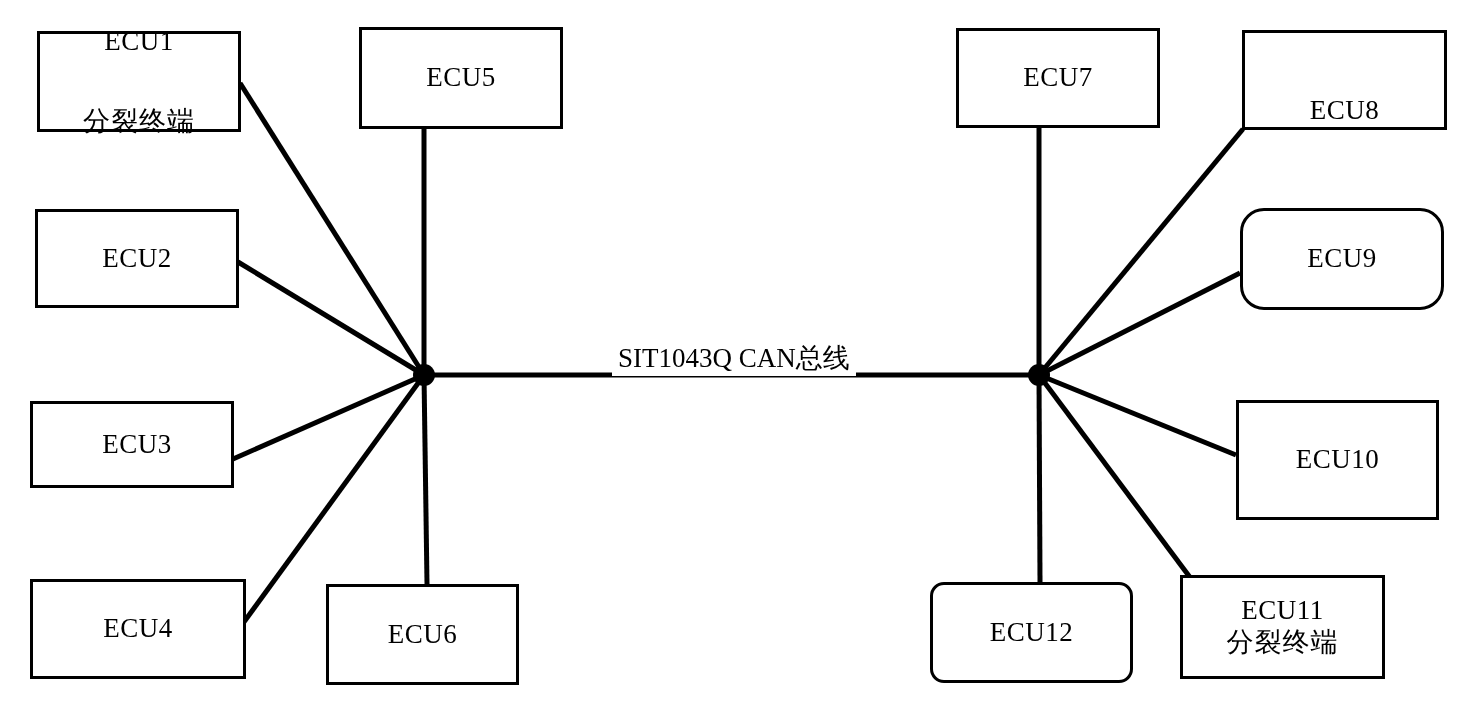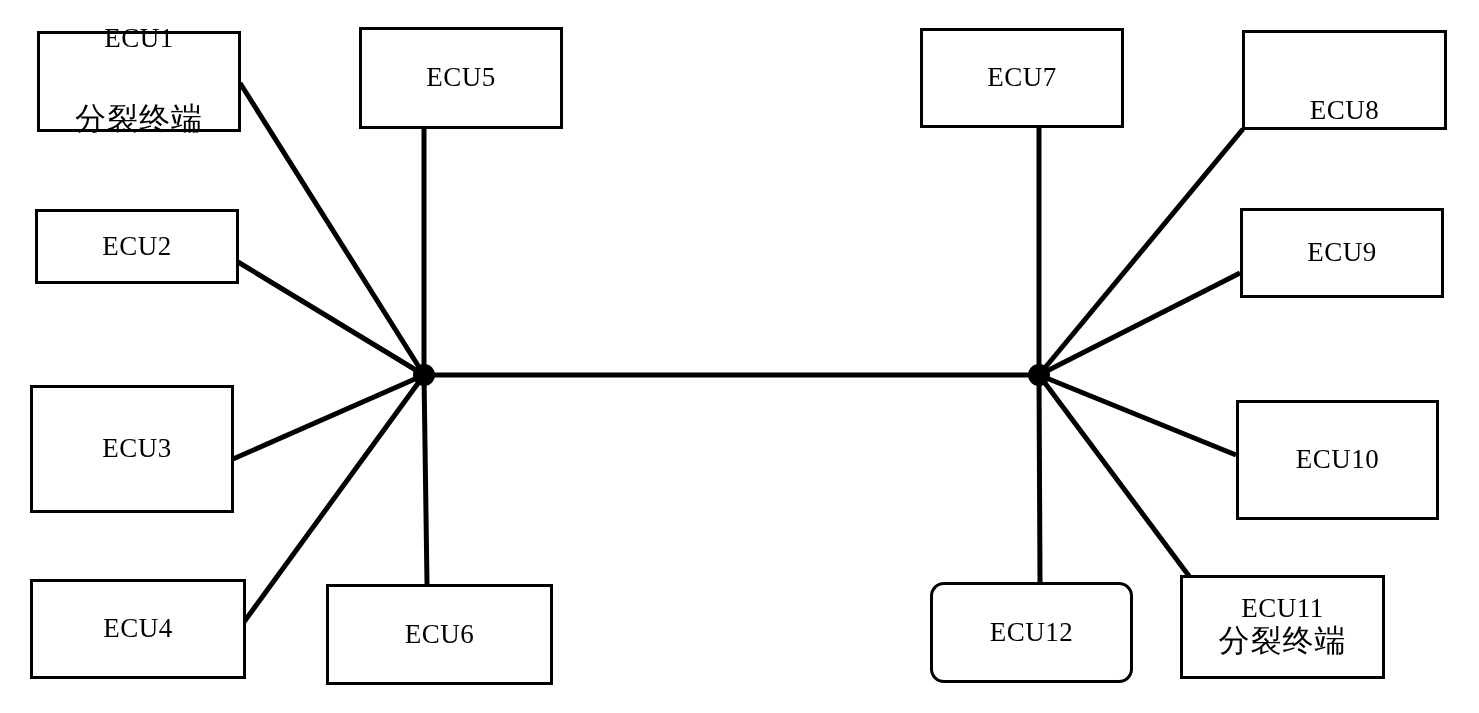--- a/index.html
+++ b/index.html
@@ -35,22 +35,22 @@
     color: #000000;
     z-index: 5;
   }
   .node-label {
     font-family: "Liberation Serif", "DejaVu Serif", serif;
     font-size: 27px;
     letter-spacing: 0.5px;
     white-space: nowrap;
   }
   .node-sublabel {
-    font-family: Liberation Mono, monospace;
-    font-size: 31px;
+    font-family: Liberation Sans, sans-serif;
+    font-size: 27px;
     letter-spacing: 1px;
     white-space: nowrap;
     margin-top: 0;
   }
   .bus-label {
     position: absolute;
     z-index: 6;
     font-family: "Liberation Serif", "DejaVu Serif", serif;
     font-size: 27px;
     color: #000000;
@@ -80,50 +80,51 @@
       <line x1="1040" y1="582" x2="1039" y2="375" stroke="#000000" stroke-width="5" stroke-linecap="butt"></line>
       <circle cx="424" cy="375" r="11" fill="#000000"></circle>
       <circle cx="1039" cy="375" r="11" fill="#000000"></circle>
     </svg>
 
   <div id="boxes">
       <div class="node-box" style="left: 37px; top: 31px; width: 204px; height: 101px; border-color: rgb(0, 0, 0); gap: 48px;">
         <div class="node-label">ECU1</div>
         <div class="node-sublabel">分裂终端</div>
       </div>
-      <div class="node-box" style="left: 35px; top: 209px; width: 204px; height: 75px; border-color: rgb(0, 0, 0);">
+      <div class="node-box" style="left: 35px; top: 209px; width: 204px; height: 99px; border-color: rgb(0, 0, 0);">
         <div class="node-label">ECU2</div>
       </div>
-      <div class="node-box" style="left: 30px; top: 385px; width: 204px; height: 128px; border-color: rgb(0, 0, 0); padding-left: 10px;">
+      <div class="node-box" style="left: 30px; top: 401px; width: 204px; height: 87px; border-color: rgb(0, 0, 0); padding-left: 10px;">
         <div class="node-label">ECU3</div>
       </div>
       <div class="node-box" style="left: 30px; top: 579px; width: 216px; height: 100px; border-color: rgb(0, 0, 0);">
         <div class="node-label">ECU4</div>
       </div>
       <div class="node-box" style="left: 341px; top: 27px; width: 204px; height: 102px; border-color: rgb(0, 0, 0); margin-left: 18px;">
         <div class="node-label">ECU5</div>
       </div>
-      <div class="node-box" style="left: 326px; top: 584px; width: 227px; height: 101px; border-color: rgb(0, 0, 0);">
+      <div class="node-box" style="left: 326px; top: 584px; width: 193px; height: 101px; border-color: rgb(0, 0, 0);">
         <div class="node-label">ECU6</div>
       </div>
-      <div class="node-box" style="left: 920px; top: 28px; width: 204px; height: 100px; border-color: rgb(0, 0, 0);">
+      <div class="node-box" style="left: 956px; top: 28px; width: 204px; height: 100px; border-color: rgb(0, 0, 0);">
         <div class="node-label">ECU7</div>
       </div>
       <div class="node-box" style="left: 1242px; top: 30px; width: 205px; height: 100px; border-color: rgb(0, 0, 0); justify-content: flex-end;">
         <div class="node-label">ECU8</div>
       </div>
-      <div class="node-box" style="left: 1240px; top: 208px; width: 204px; height: 90px; border-color: rgb(0, 0, 0);">
+      <div class="node-box" style="left: 1240px; top: 208px; width: 204px; height: 102px; border-color: rgb(0, 0, 0); border-radius: 24px;">
         <div class="node-label">ECU9</div>
       </div>
       <div class="node-box" style="left: 1236px; top: 400px; width: 203px; height: 120px; border-color: rgb(0, 0, 0);">
         <div class="node-label">ECU10</div>
       </div>
       <div class="node-box" style="left: 1180px; top: 575px; width: 205px; height: 104px; border-color: rgb(0, 0, 0);">
         <div class="node-label">ECU11</div>
         <div class="node-sublabel">分裂终端</div>
       </div>
       <div class="node-box" style="left: 930px; top: 582px; width: 203px; height: 101px; border-color: rgb(0, 0, 0); border-radius: 14px;">
         <div class="node-label">ECU12</div>
       </div>
     </div>
 
+  <div class="bus-label" style="left: 612px; top: 340px;">SIT1043Q CAN总线</div>
 
 </div>
 
 </body></html>

